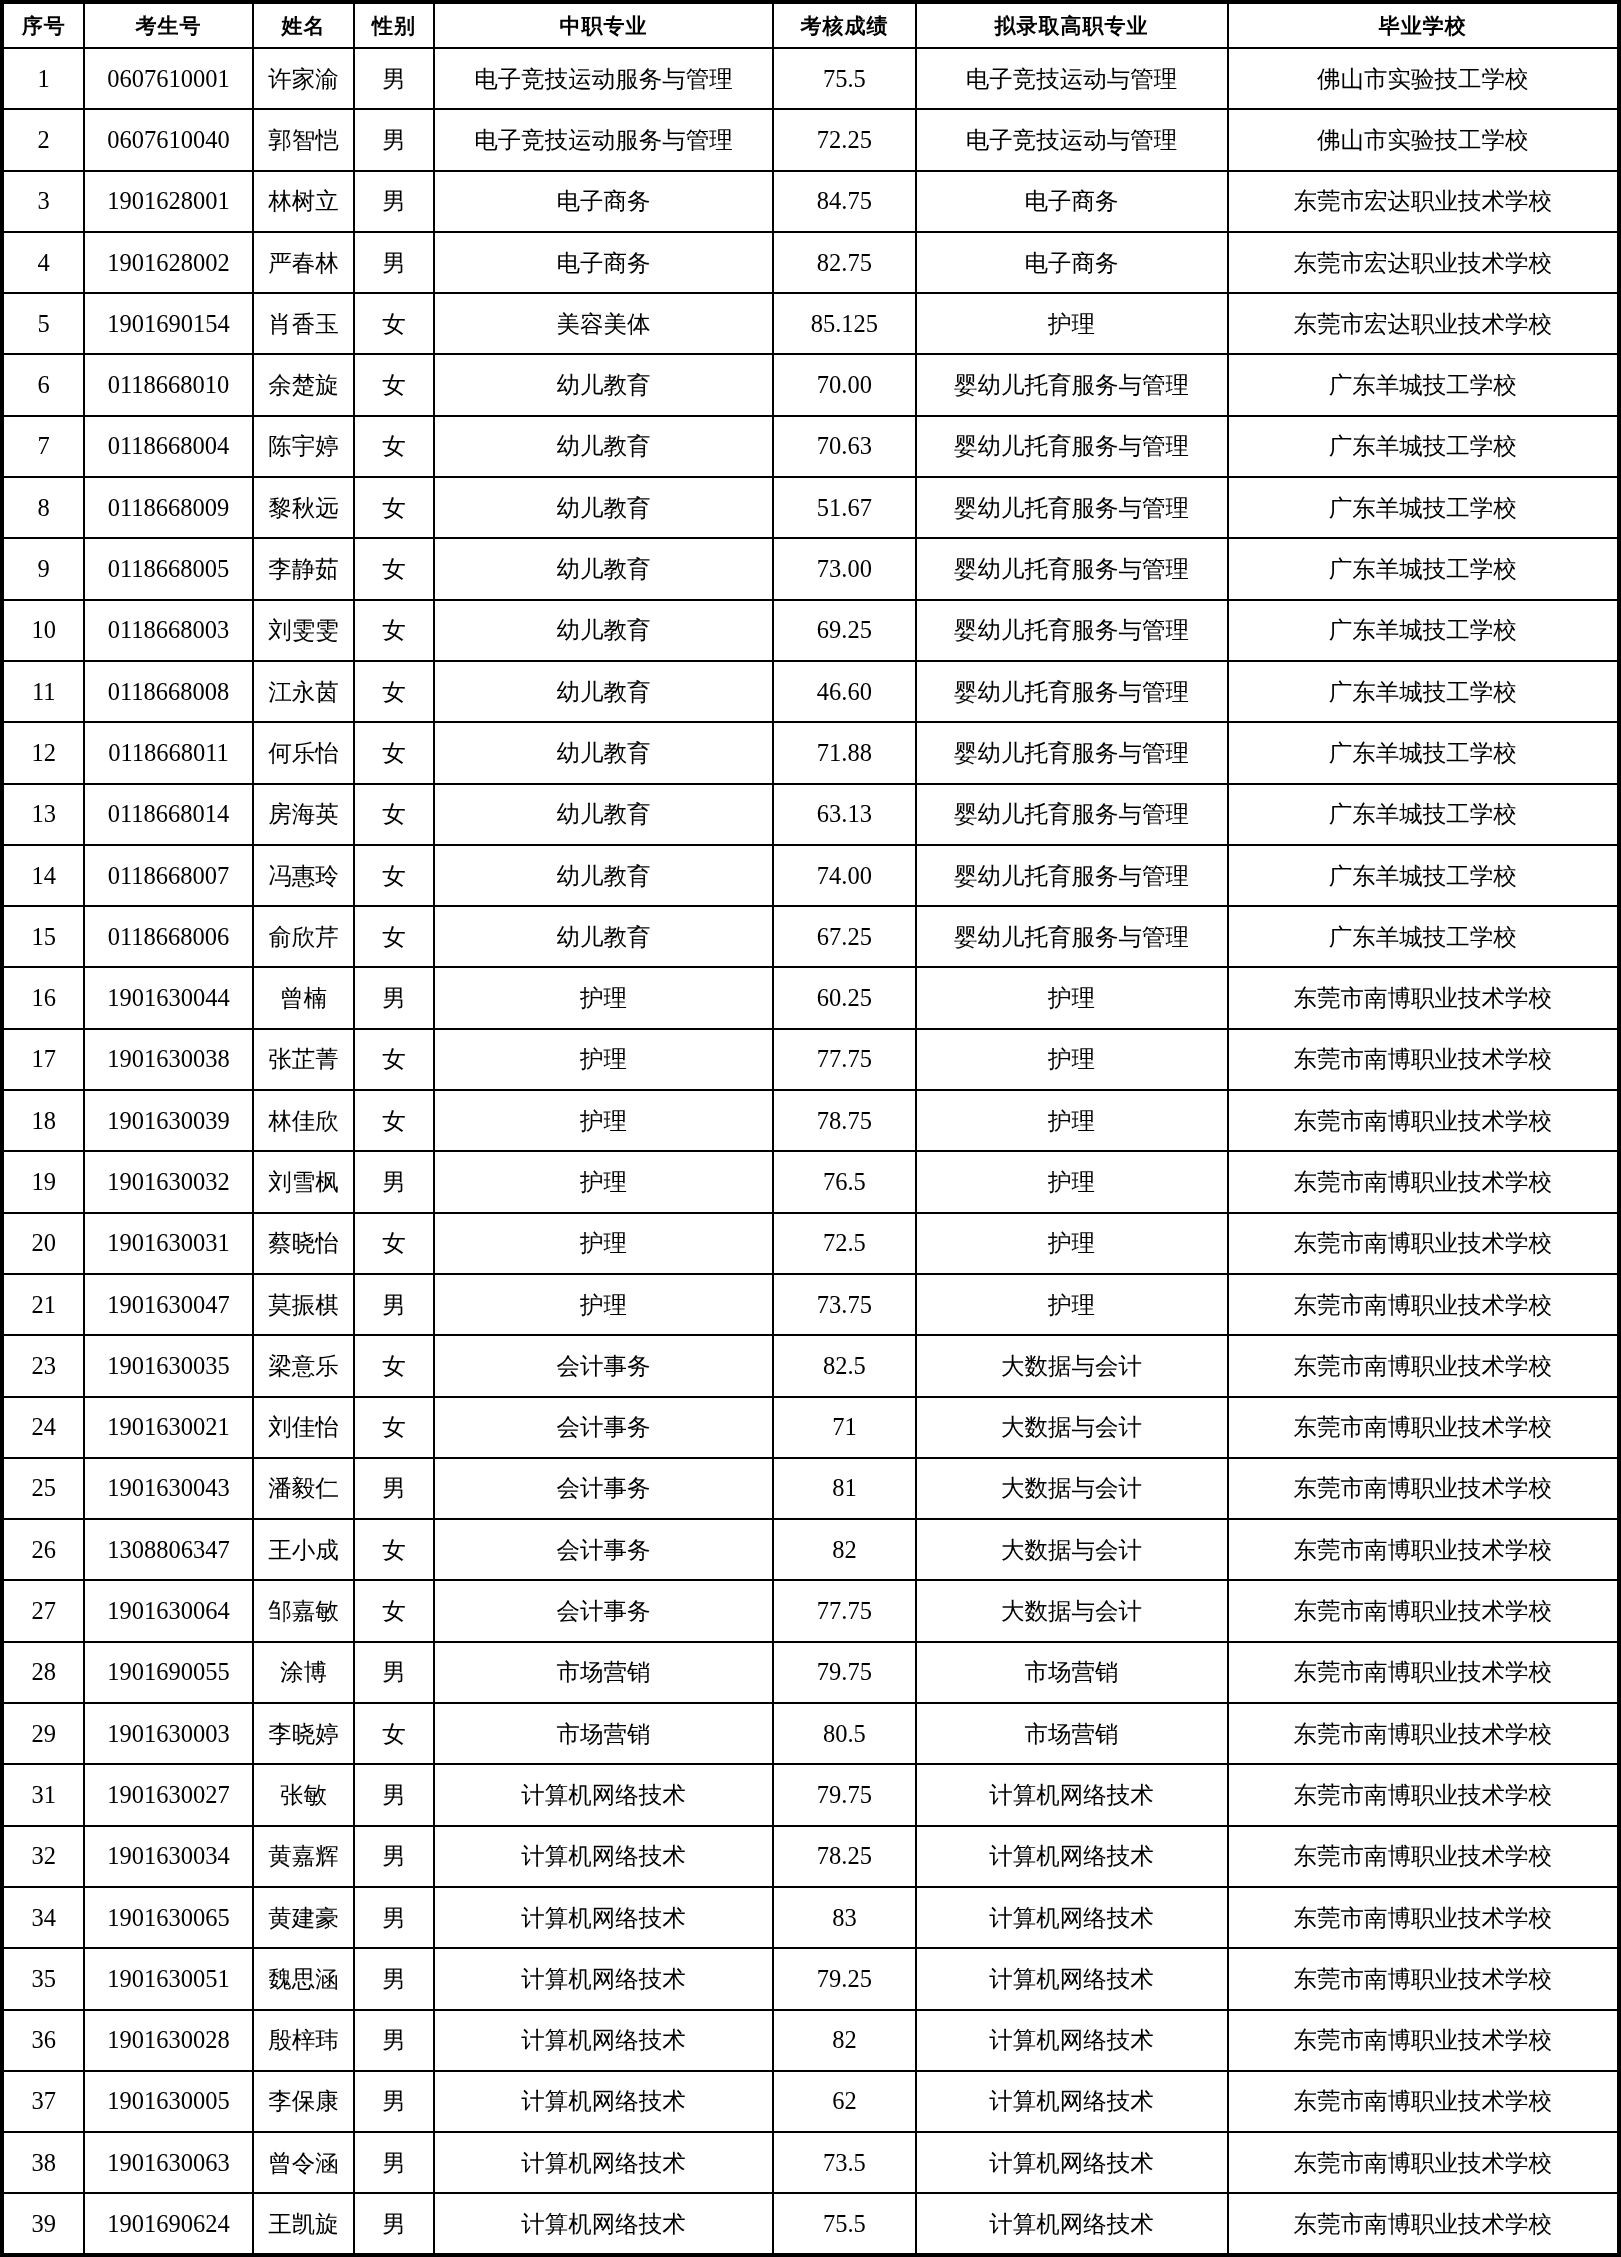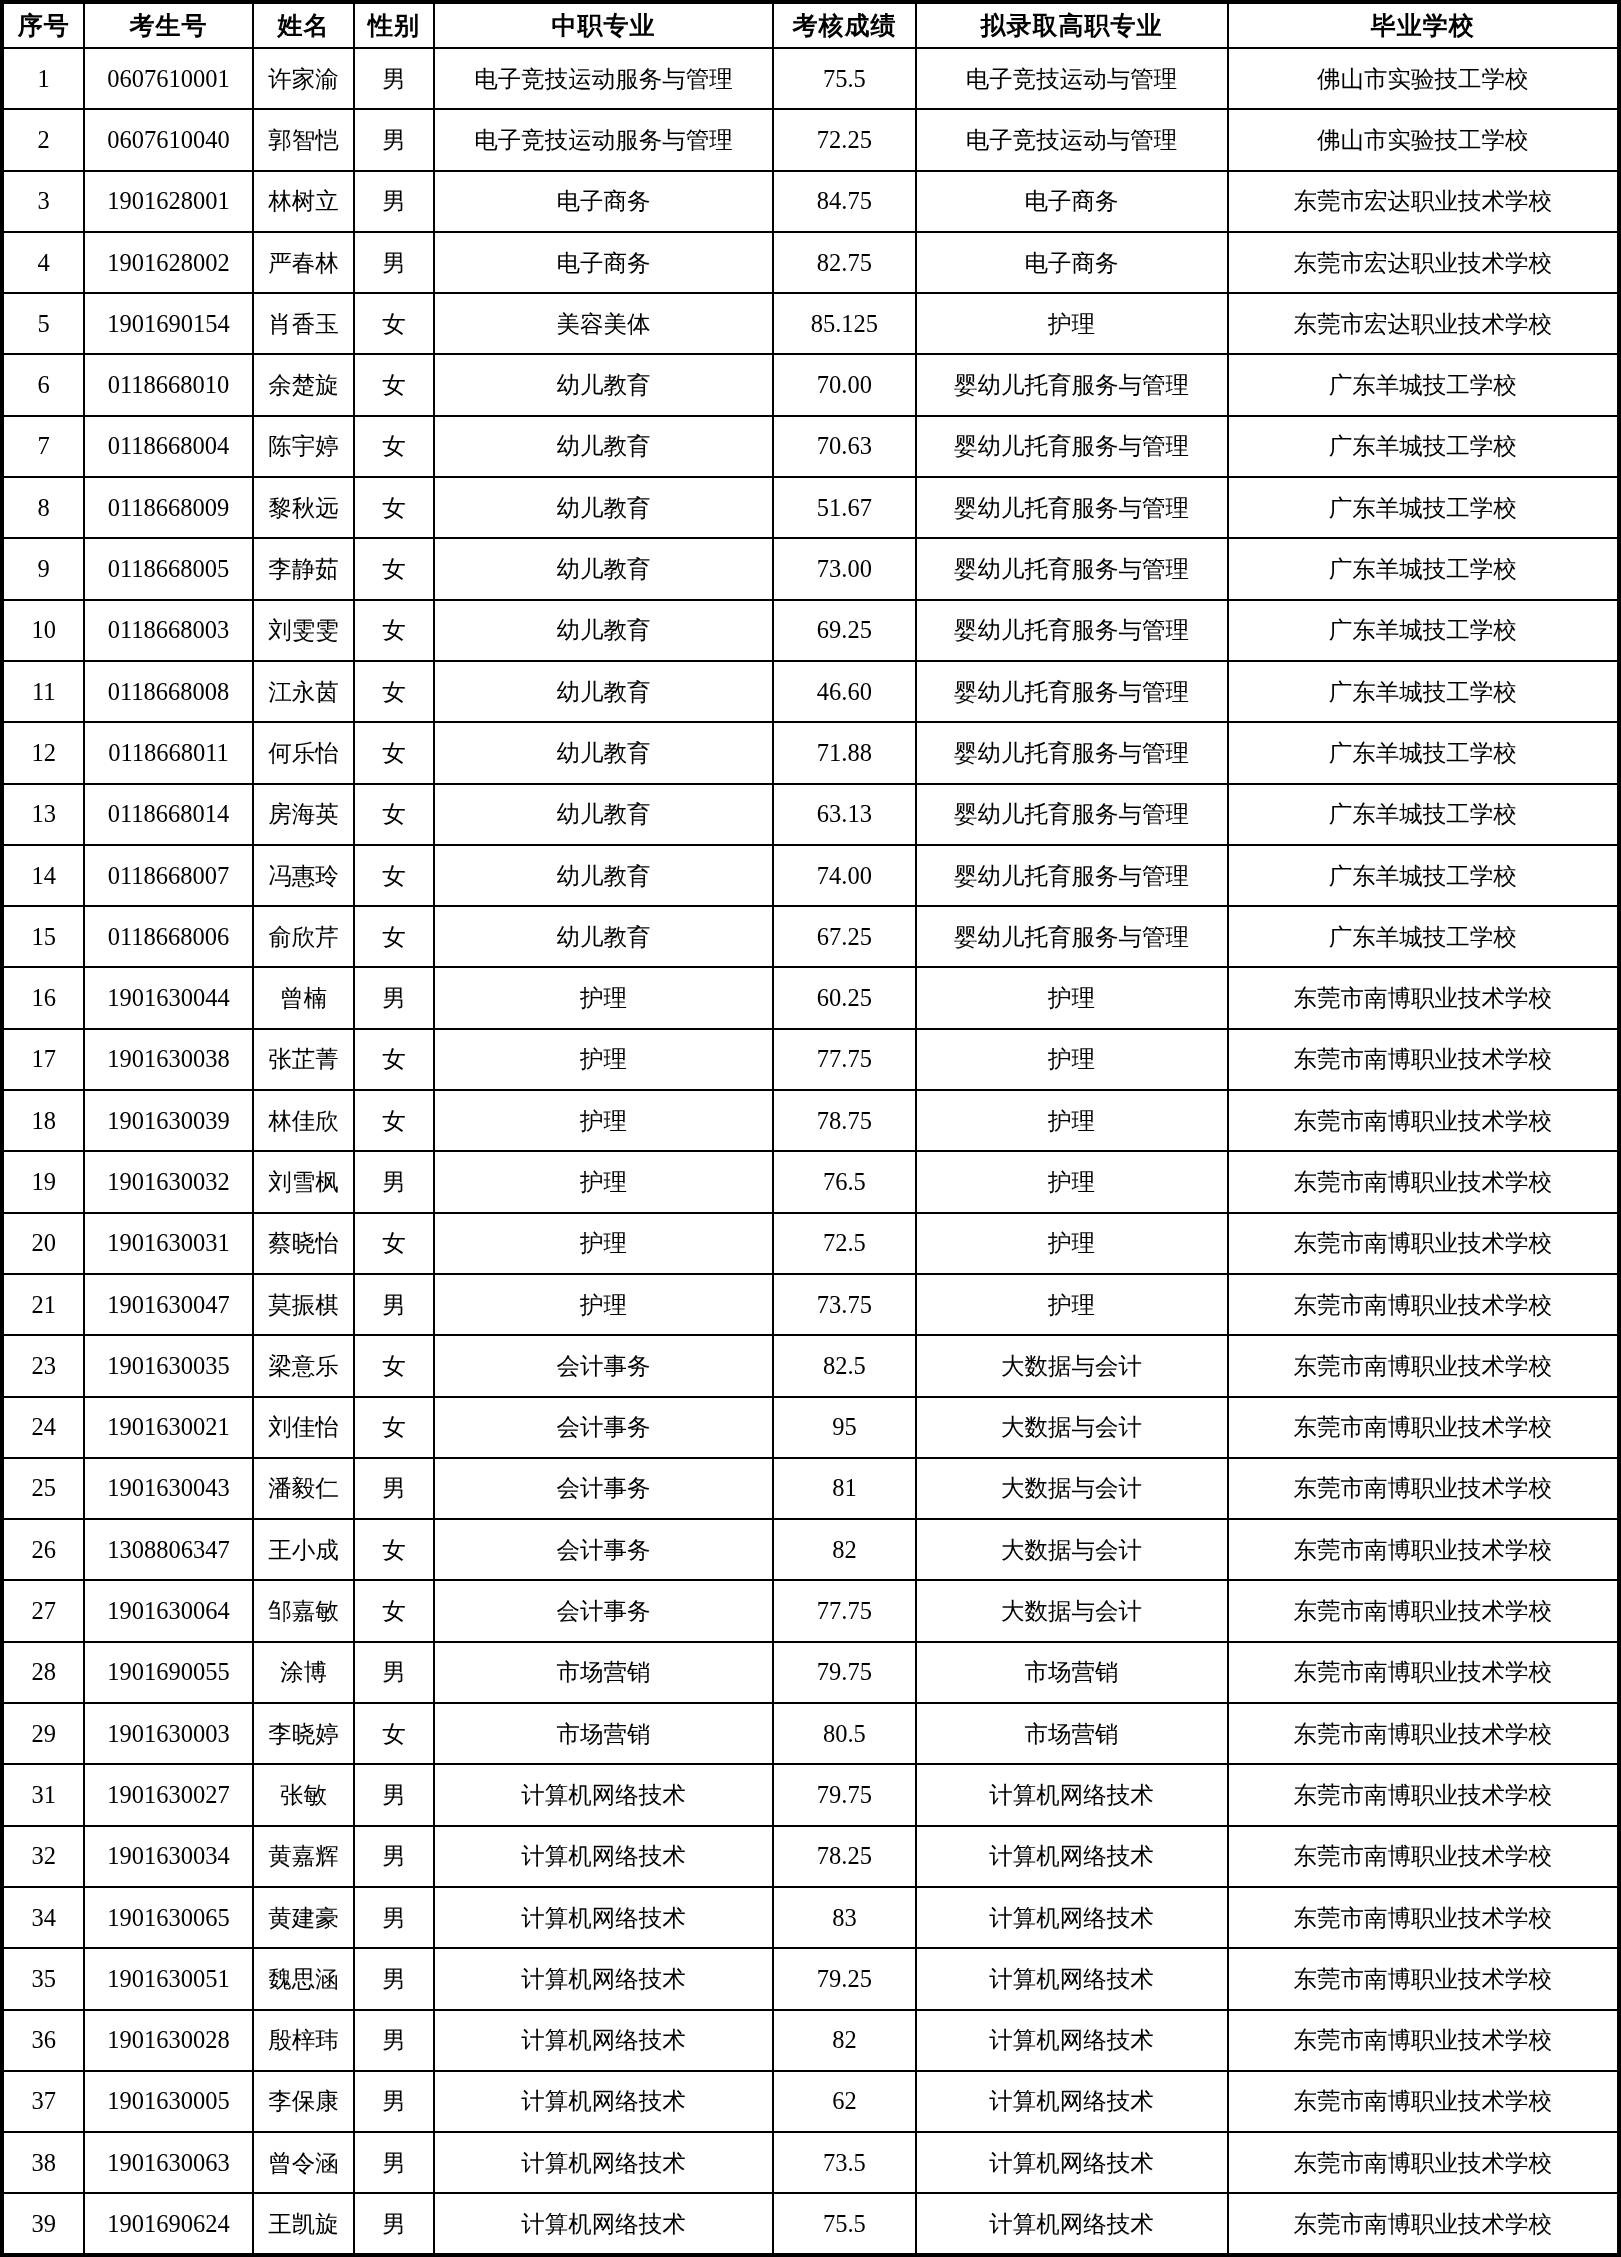--- a/index.html
+++ b/index.html
@@ -26,21 +26,21 @@
     border: 2.9px solid #000000;
     text-align: center;
     vertical-align: middle;
     padding: 0 2px;
     overflow: hidden;
     white-space: nowrap;
   }
   thead tr { height: 46px; }
   tbody tr { height: 57px; }
   th {
-    font-size: 25px;
+    font-size: 21px;
     font-weight: bold;
     letter-spacing: 1px;
   }
   td {
     font-size: 23.5px;
     font-weight: normal;
   }
   td.num { font-size: 24.5px; }
   
   col.c-seq    { width: 5.1%; }
@@ -298,21 +298,21 @@
         <td class="num">82.5</td>
         <td>大数据与会计</td>
         <td>东莞市南博职业技术学校</td>
       </tr>
       <tr>
         <td class="num">24</td>
         <td class="num">1901630021</td>
         <td>刘佳怡</td>
         <td>女</td>
         <td>会计事务</td>
-        <td class="num">95</td>
+        <td class="num">71</td>
         <td>大数据与会计</td>
         <td>东莞市南博职业技术学校</td>
       </tr>
       <tr>
         <td class="num">25</td>
         <td class="num">1901630043</td>
         <td>潘毅仁</td>
         <td>男</td>
         <td>会计事务</td>
         <td class="num">81</td>

